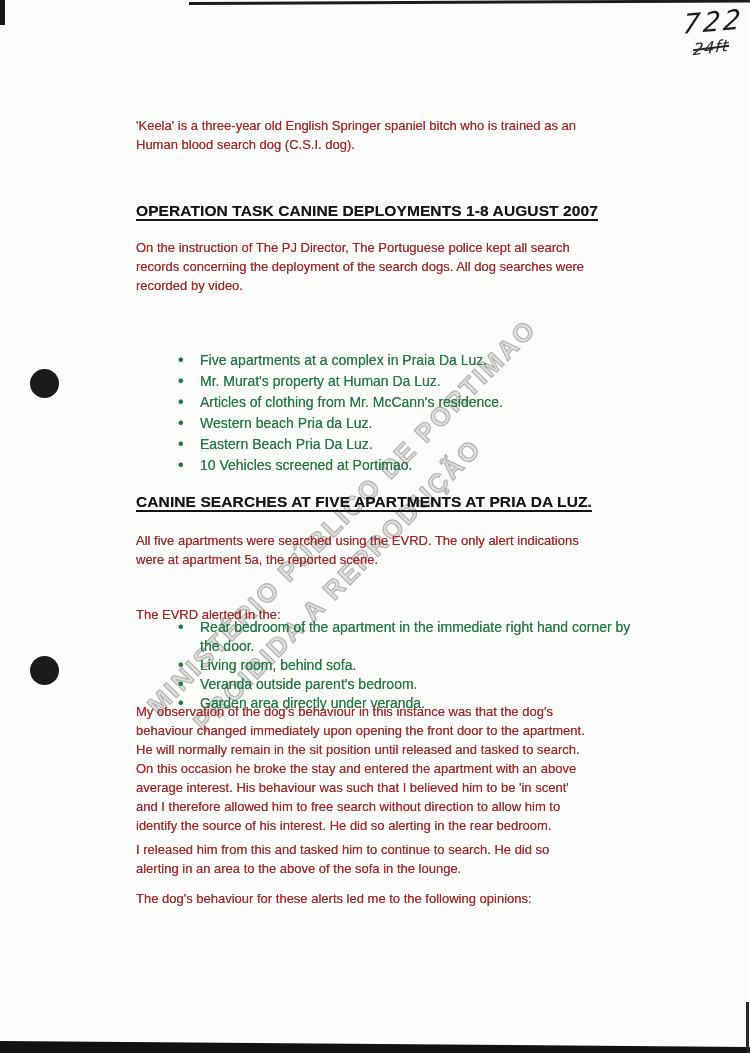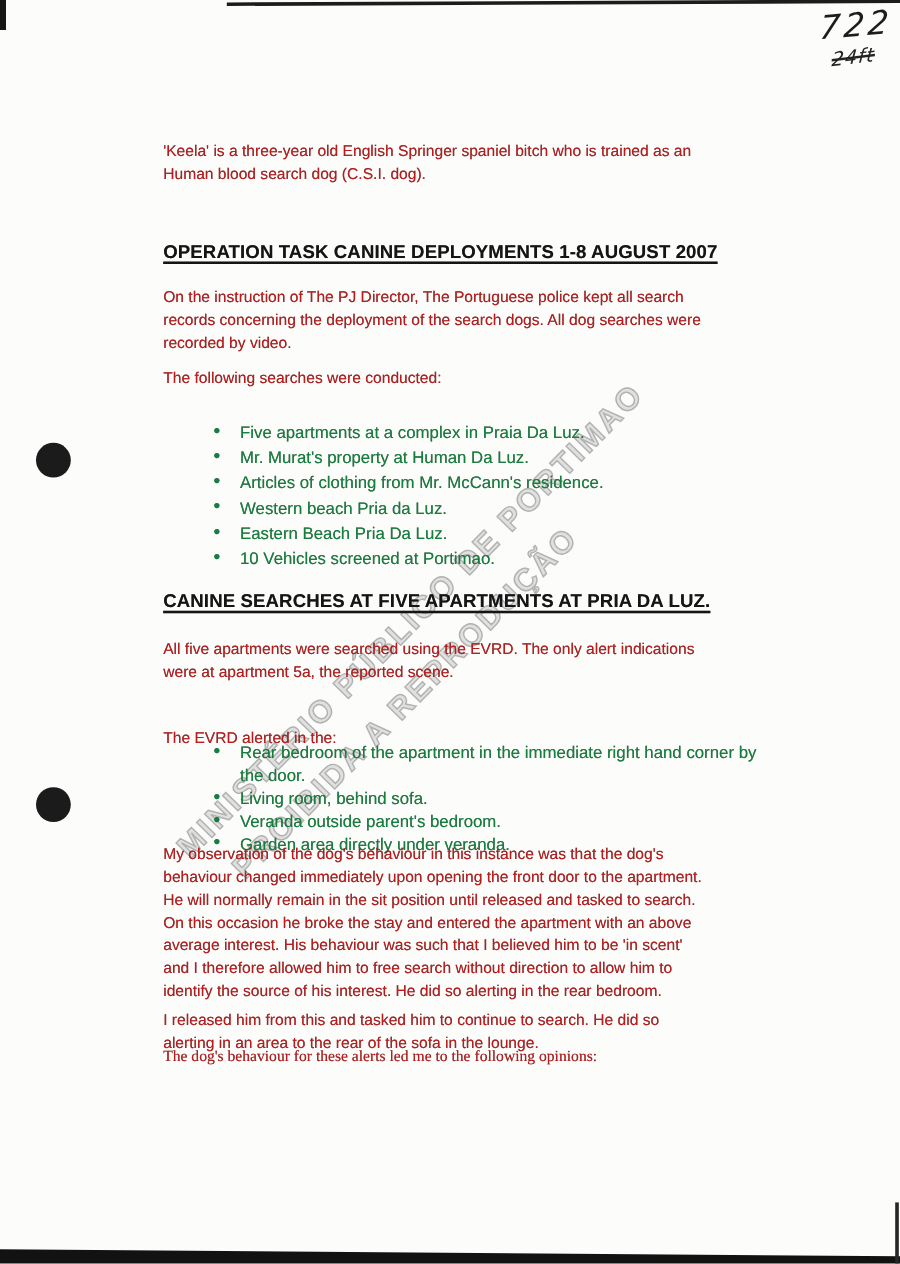--- a/index.html
+++ b/index.html
@@ -105,21 +105,21 @@
   .pos-heading1   { top: 201px; }
   .pos-instruct   { top: 238px; }
   .pos-searches   { top: 305px; }
   .pos-list1      { top: 334px; }
   .pos-heading2   { top: 492px; }
   .pos-aparts     { top: 531px; }
   .pos-evrd       { top: 565px; margin-top: 40px; }
   .pos-list2      { top: 601px; }
   .pos-observe    { top: 702px; }
   .pos-released   { top: 840px; }
-  .pos-opinions   { top: 870px; font-family: Liberation Serif, serif; }
+  .pos-opinions   { top: 889px; }
 </style>
 </head>
 <body>
 
 <div class="page">
 
   <div class="top-edge-line"></div>
   <div class="left-edge-strip"></div>
   <div class="hole-punch one"></div>
   <div class="hole-punch two"></div>
@@ -136,21 +136,20 @@
 Human blood search dog (C.S.I. dog).</div>
 
   <div class="doc-heading pos-heading1">
     <span>OPERATION TASK CANINE DEPLOYMENTS 1-8 AUGUST 2007</span>
   </div>
 
   <div class="doc-block pos-instruct">On the instruction of The PJ Director, The Portuguese police kept all search
 records concerning the deployment of the search dogs. All dog searches were
 recorded by video.</div>
 
-  <div class="doc-block pos-searches">The following searches were conducted:</div>
 
   <ul class="doc-list list-spaced pos-list1">
       <li class="doc-li">Five apartments at a complex in Praia Da Luz.</li>
       <li class="doc-li">Mr. Murat's property at Human Da Luz.</li>
       <li class="doc-li">Articles of clothing from Mr. McCann's residence.</li>
       <li class="doc-li">Western beach Pria da Luz.</li>
       <li class="doc-li">Eastern Beach Pria Da Luz.</li>
       <li class="doc-li">10 Vehicles screened at Portimao.</li>
     </ul>
 
@@ -173,17 +172,17 @@
 
   <div class="doc-block pos-observe">My observation of the dog's behaviour in this instance was that the dog's
 behaviour changed immediately upon opening the front door to the apartment.
 He will normally remain in the sit position until released and tasked to search.
 On this occasion he broke the stay and entered the apartment with an above
 average interest. His behaviour was such that I believed him to be 'in scent'
 and I therefore allowed him to free search without direction to allow him to
 identify the source of his interest. He did so alerting in the rear bedroom.</div>
 
   <div class="doc-block pos-released">I released him from this and tasked him to continue to search. He did so
-alerting in an area to the rear of the sofa in the lounge.</div>
+alerting in an area to the above of the sofa in the lounge.</div>
 
   <div class="doc-block pos-opinions">The dog's behaviour for these alerts led me to the following opinions:</div>
 
 </div>
 
 </body></html>

